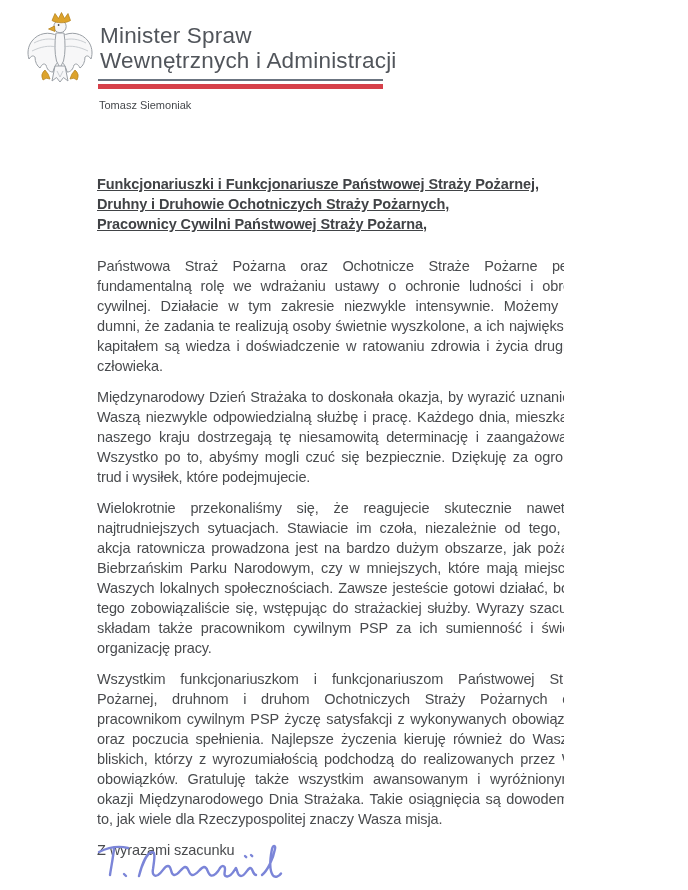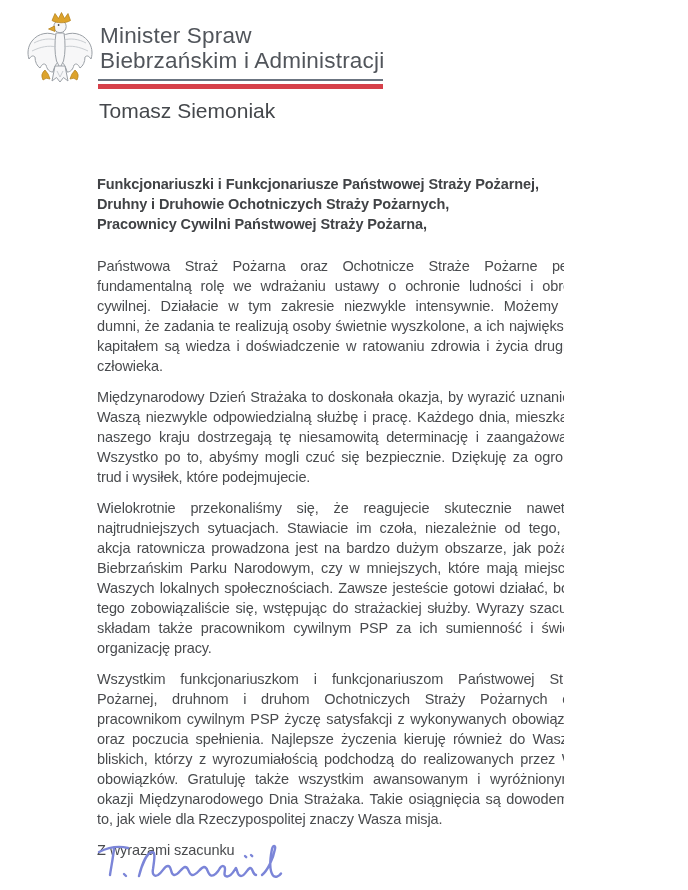--- a/index.html
+++ b/index.html
@@ -40,39 +40,39 @@
     left: 98px;
     top: 84px;
     width: 285px;
     height: 5px;
     background: #d6404a;
   }
   .minister-name {
     position: absolute;
     left: 99px;
     top: 99px;
-    font-size: 21px;
+    font-size: 11px;
     color: #45484c;
   }
   .letter {
     position: absolute;
     left: 97px;
     top: 174px;
     width: 493px;
     color: #494b4e;
     font-size: 14.5px;
     line-height: 20px;
     letter-spacing: -0.1px;
   }
   .salutation {
     font-weight: bold;
     color: #414346;
     margin: 0 0 22px 0;
   }
-  .salutation div { white-space: nowrap; }
+  .salutation div { white-space: nowrap; text-decoration: underline; }
   .letter p {
     margin: 0 0 11px 0;
     text-align: justify;
   }
   .closing {
   }
   .signature {
     position: absolute;
     left: 95px;
     top: 840px;
@@ -106,21 +106,21 @@
         <path d="M29.5,15 L23.5,18 L30,20.5 Z"></path>
         <path d="M20,59 q-5,4 -2,10 q3,-3 7,-1 q-1,-5 -5,-9 Z"></path>
         <path d="M50,59 q5,4 2,10 q-3,-3 -7,-1 q1,-5 5,-9 Z"></path>
       </g>
       <circle cx="33.6" cy="14" r="0.9" fill="#4a4a4a"></circle>
     </svg>
   </span>
 
   <div class="ministry-name">
     <div>Minister Spraw</div>
-    <div>Biebrzańskim i Administracji</div>
+    <div>Wewnętrznych i Administracji</div>
   </div>
 
   <div class="rule-thin"></div>
   <div class="rule-red"></div>
 
   <div class="minister-name">Tomasz Siemoniak</div>
 
   <div class="letter">
     <div class="salutation">
       <div>Funkcjonariuszki i Funkcjonariusze Państwowej Straży Pożarnej,</div>

